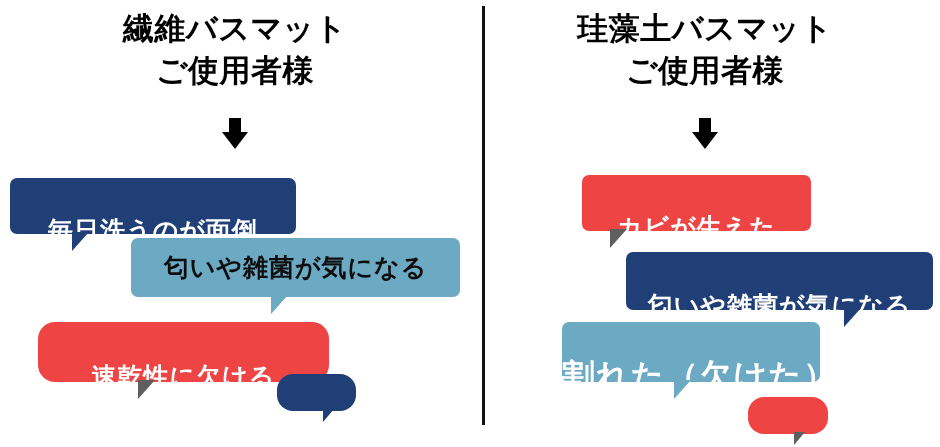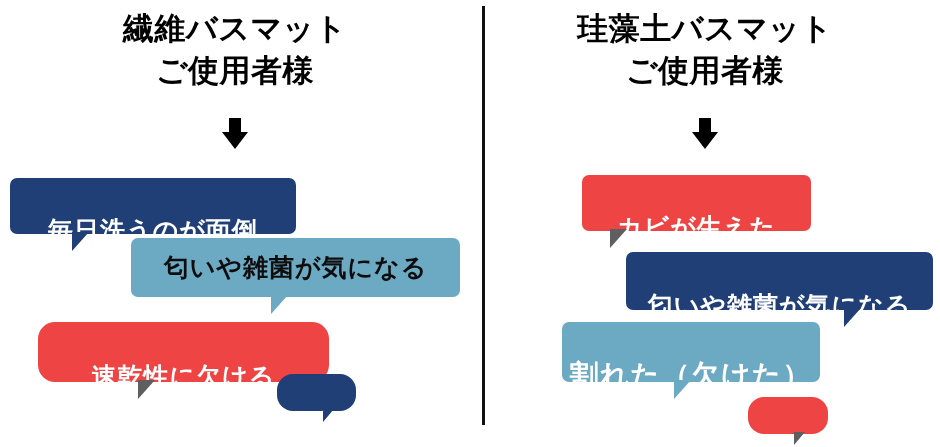--- a/index.html
+++ b/index.html
@@ -176,21 +176,21 @@
     <div class="bubble c-gray t-white" style="left:112px; top:175px; width:229px; height:56px; font-size:25px;">
       <span class="txt">カビが生えた</span>
       <span class="tail" style="left:28px;"></span>
     </div>
 
     <div class="bubble c-navy t-white" style="left:156px; top:252px; width:307px; height:58px; font-size:25px;">
       <span class="txt">匂いや雑菌が気になる</span>
       <span class="tail" style="left:218px;"></span>
     </div>
 
-    <div class="bubble c-blue t-white" style="left:92px; top:322px; width:258px; height:60px; font-size:29px;">
+    <div class="bubble c-blue t-white" style="left:92px; top:322px; width:258px; height:60px; font-size:33px;">
       <span class="txt">割れた（欠けた）</span>
       <span class="tail" style="left:112px;"></span>
     </div>
 
     <div class="bubble etc c-gray t-white" style="left:278px; top:397px; width:80px; height:37px; font-size:16px;">
       <span class="txt">…etc</span>
       <span class="tail" style="left:46px;"></span>
     </div>
   </div>
 

